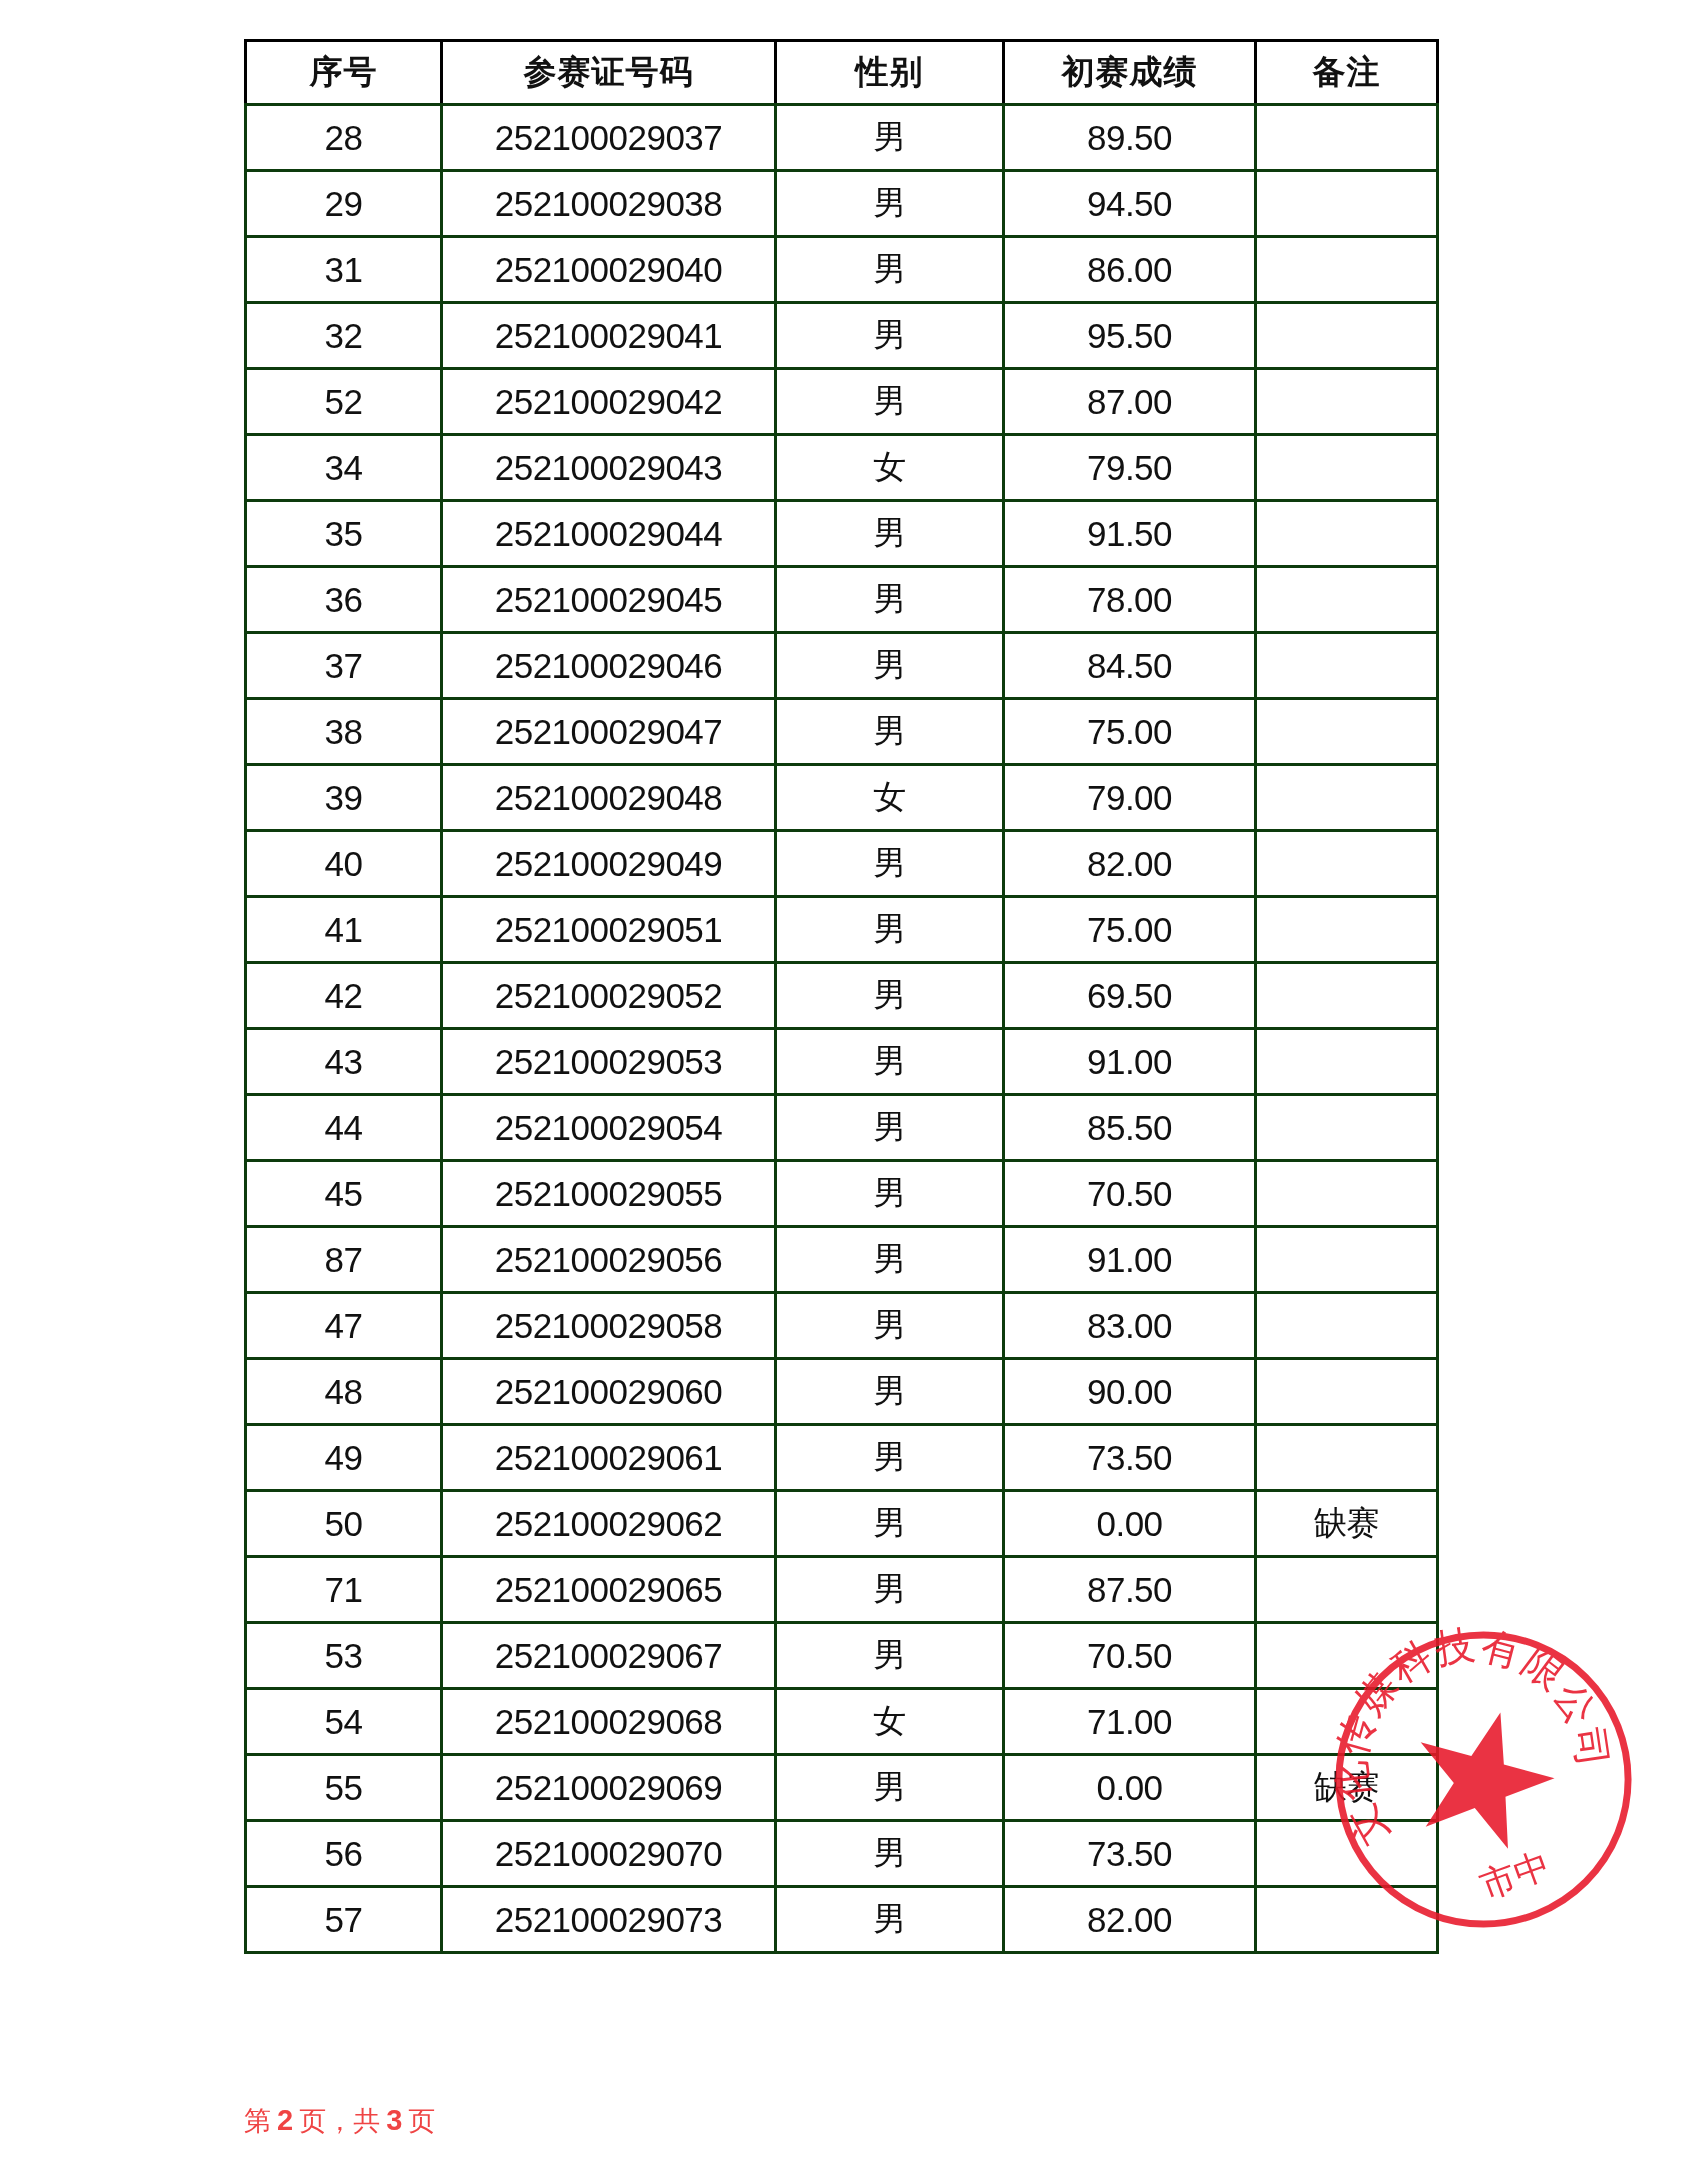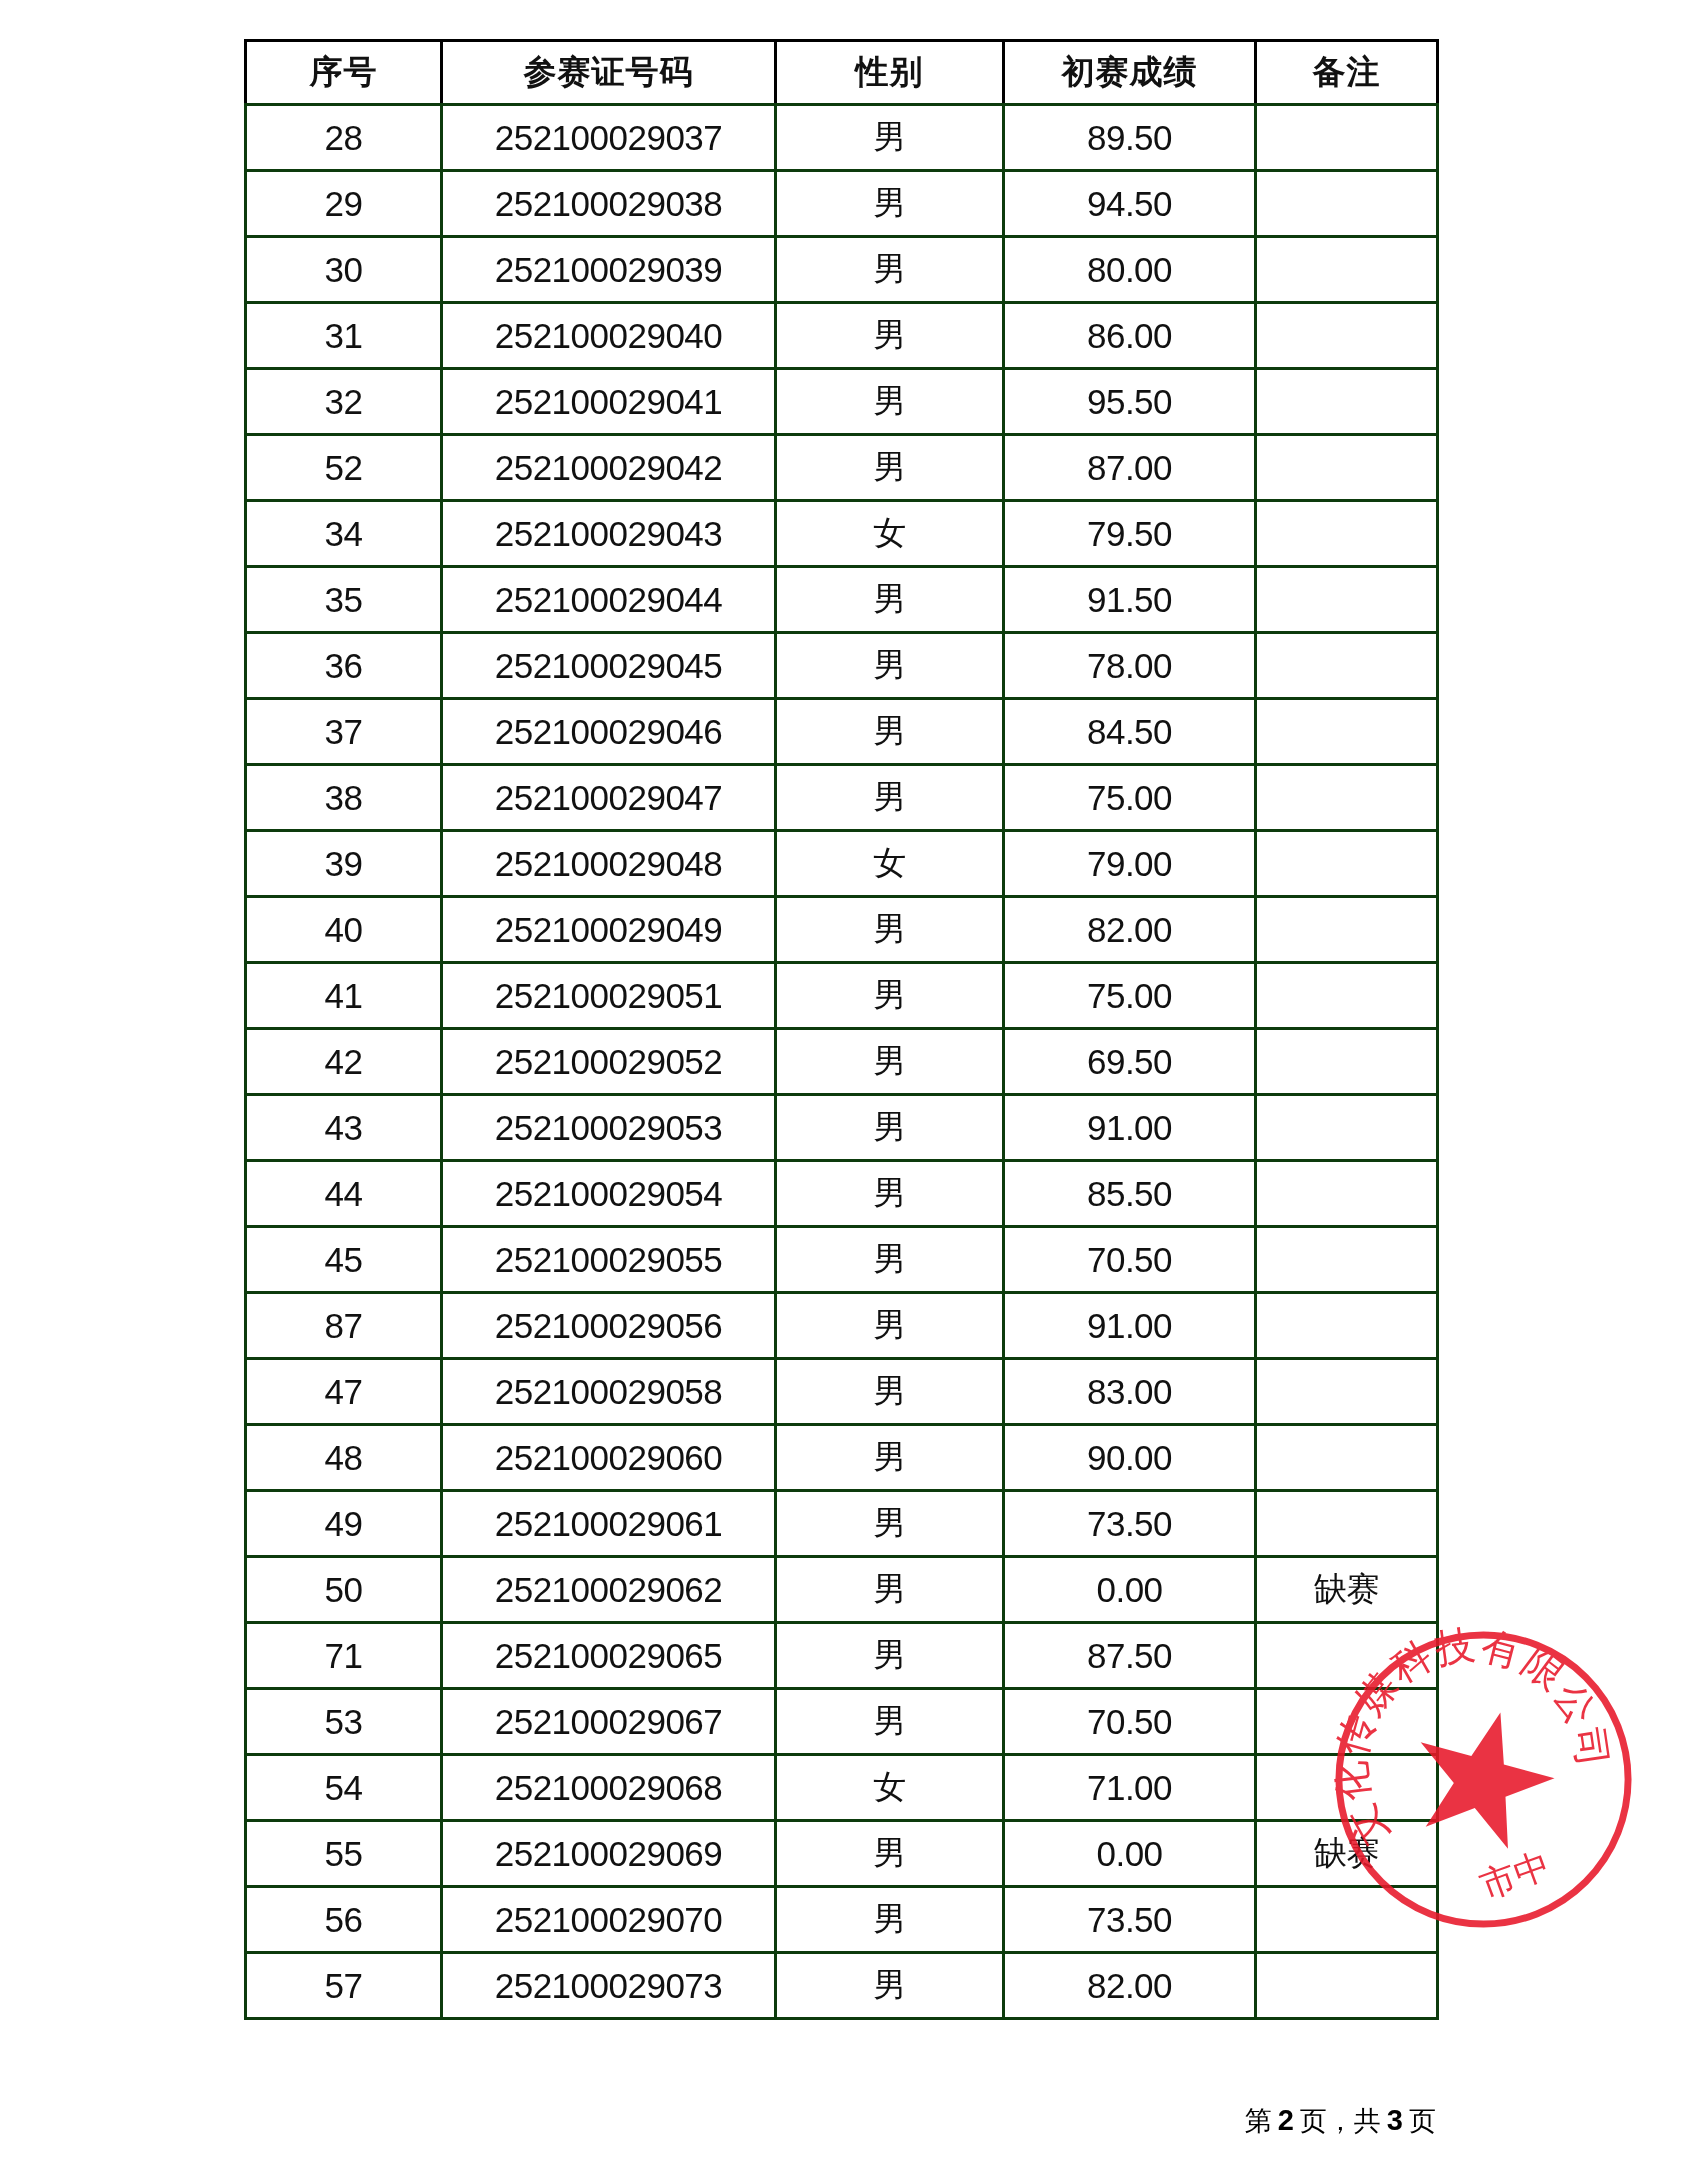--- a/index.html
+++ b/index.html
@@ -42,24 +42,24 @@
     letter-spacing: -0.5px;
   }
   table.scores tbody td.gender, table.scores tbody td.remark {
     font-family: "DejaVu Sans", sans-serif;
     font-size: 33px;
   }
   .footer {
     position: absolute;
     left: 244px; width: 1192px;
     top: 2103px;
-    text-align: right;
+    text-align: left;
     font-family: "DejaVu Serif", serif;
     font-size: 27px;
-    color: #000000;
+    color: #ef4444;
   }
   .footer b { font-family: "Liberation Sans", sans-serif; font-weight: bold; font-size: 29px; margin: 0 6px; }
   .stamp {
     position: absolute;
     left: 1331px; top: 1627px;
     width: 305px; height: 305px;
     pointer-events: none;
     opacity: 0.88;
   }
 </style>
@@ -94,27 +94,20 @@
           <td class="remark"></td>
         </tr>
         <tr>
           <td>29</td>
           <td>252100029038</td>
           <td class="gender">男</td>
           <td>94.50</td>
           <td class="remark"></td>
         </tr>
         <tr>
-          <td>30</td>
-          <td>252100029039</td>
-          <td class="gender">男</td>
-          <td>80.00</td>
-          <td class="remark"></td>
-        </tr>
-        <tr>
           <td>31</td>
           <td>252100029040</td>
           <td class="gender">男</td>
           <td>86.00</td>
           <td class="remark"></td>
         </tr>
         <tr>
           <td>32</td>
           <td>252100029041</td>
           <td class="gender">男</td>

